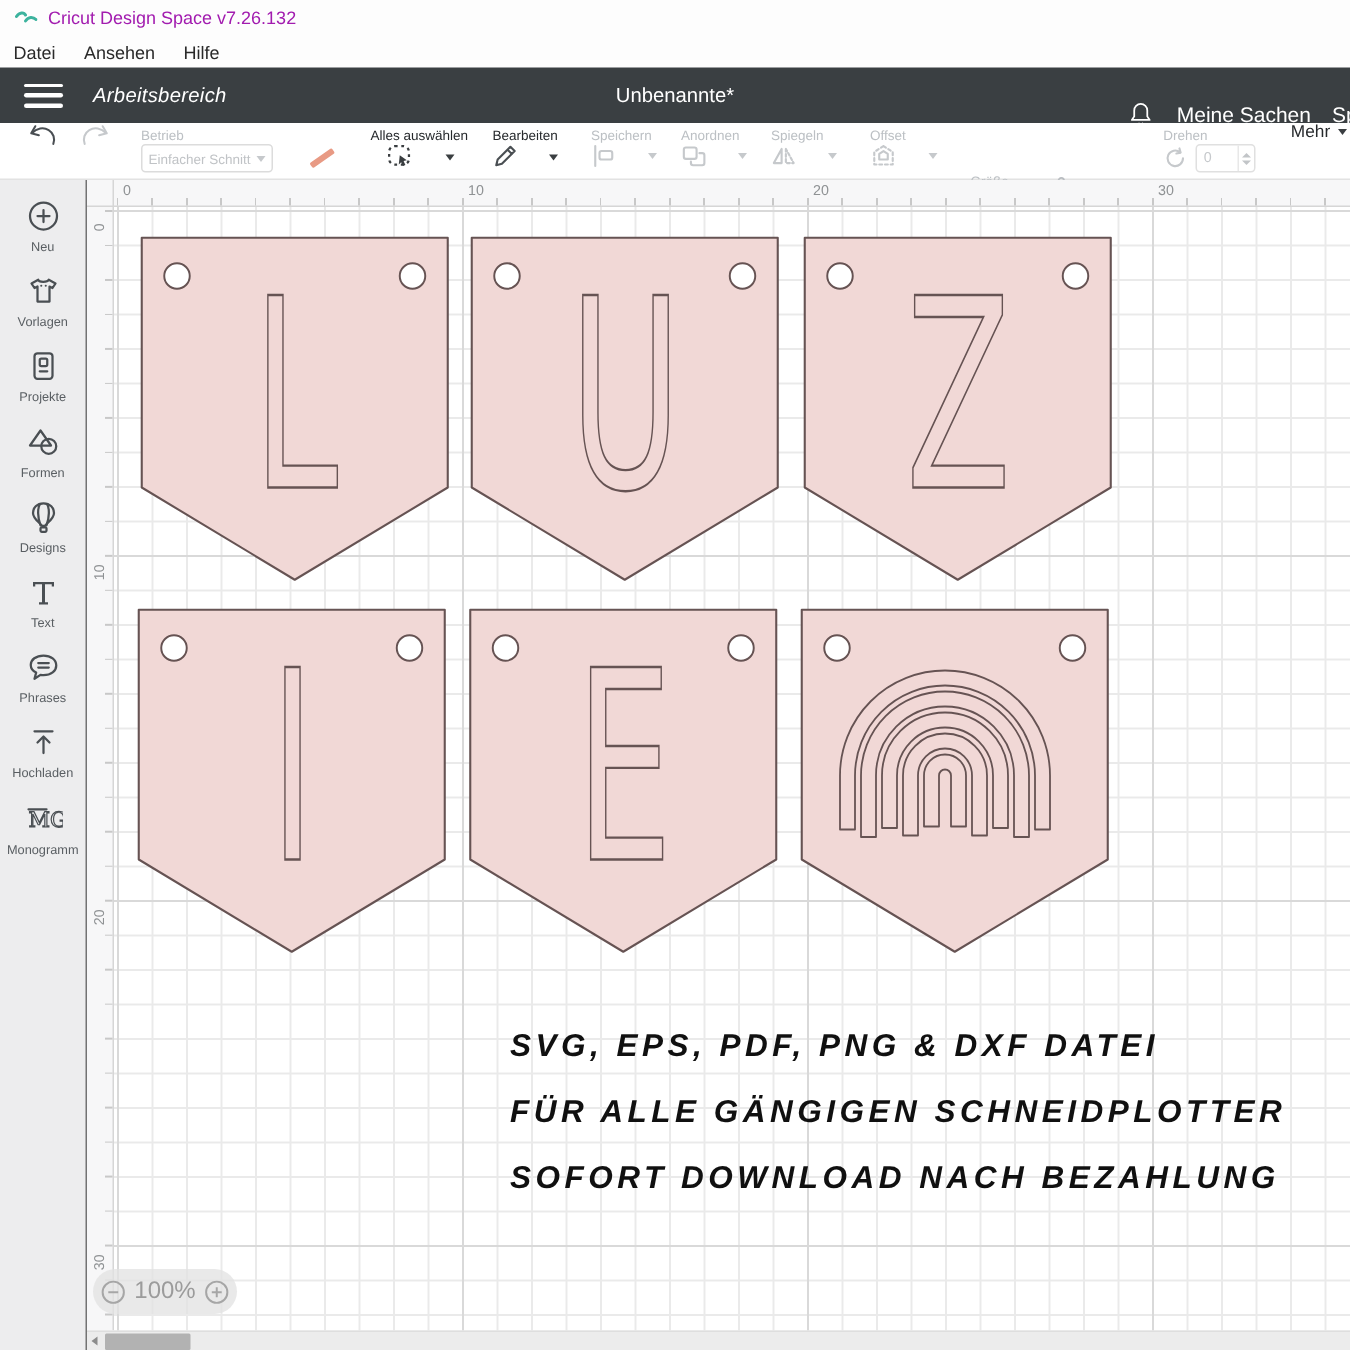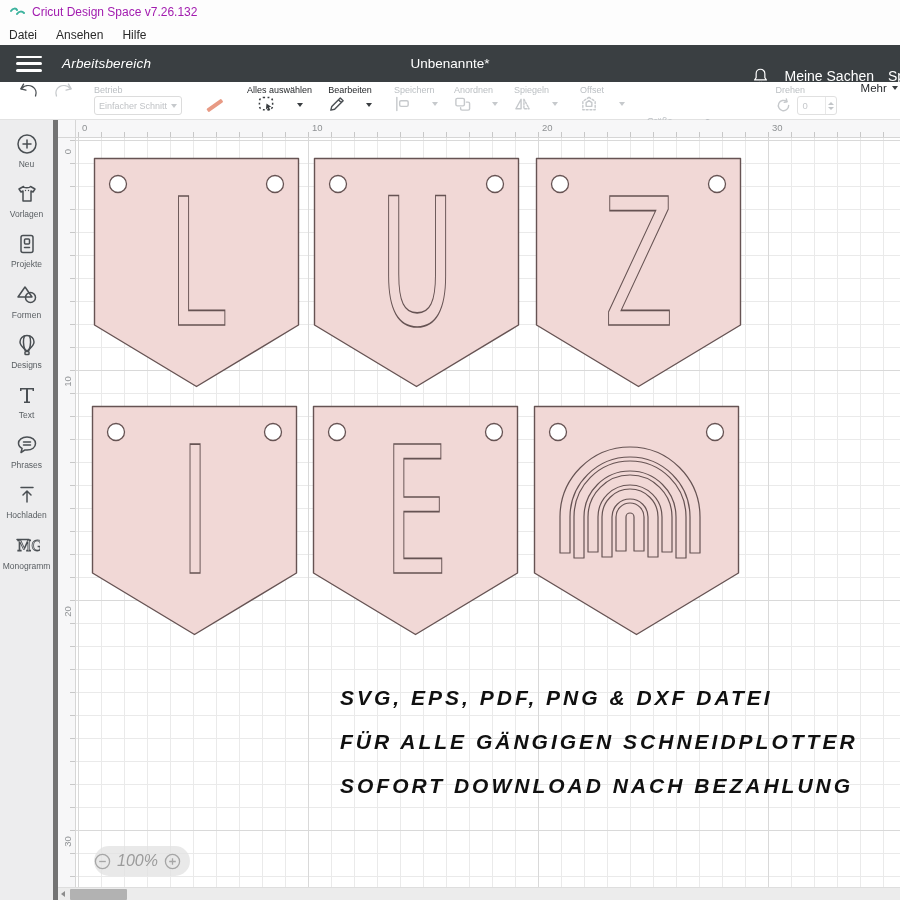--- a/index.html
+++ b/index.html
@@ -48,21 +48,21 @@
           border-left:1px solid #e8e8e8; height:100%; justify-content:center; }
   .spin b,.spin s { width:0; height:0; border-left:3px solid transparent; border-right:3px solid transparent; display:block; }
   .spin b { border-bottom:3.5px solid #c2c5c8; } .spin s { border-top:3.5px solid #c2c5c8; }
   .fieldlabel { font-size:9px; color:#c4c7ca; }
   .lockwrap { position:absolute; top:2px; left:50%; transform:translateX(2px); }
   .more-group { display:flex; align-items:center; gap:5px; padding:0 10px; font-size:11.5px;
                 color:#26292c; cursor:pointer; }
 
   
   .main { display:flex; height:780px; }
-  .sidebar { width:58px; background:#ededee; border-right:5px solid #737373;
+  .sidebar { width:58px; background:#ededee; border-right:1px solid #737373;
              display:flex; flex-direction:column; padding-top:5px; }
   .side-item { display:flex; flex-direction:column; align-items:center; gap:3px;
                padding:7px 1px 6px; cursor:pointer; }
   .side-item .lbl { font-size:8.5px; color:#595e62; text-align:center; line-height:1.2; }
   .side-item svg { display:block; }
 
   .canvas-wrap { flex:1; position:relative; background:#fff; }
   .canvas { position:absolute; inset:0 0 13px 0; overflow:hidden;
             background-color:#ffffff;
             background-image:
@@ -95,23 +95,23 @@
   .pennant svg { display:block; }
   .pletter { font-family:"DejaVu Sans", sans-serif; font-size:176px;
              fill:none; stroke:var(--pennant-stroke,#665353); stroke-width:1.6; }
 
   
   .promo { position:absolute; left:282px; top:556px; width:580px;
            font-family:"Liberation Sans", sans-serif; font-style:italic; font-weight:600;
            font-size:21px; letter-spacing:3px; color:#101010; line-height:44px; white-space:nowrap; }
 
   
-  .zoom-pill { position:absolute; left:36px; top:726px; width:96px; height:30px;
+  .zoom-pill { position:absolute; left:4px; top:726px; width:96px; height:30px;
                background:rgba(226,226,226,.75); border-radius:16px; display:flex;
-               align-items:center; gap:6px; z-index:7;font-style:italic; }
+               align-items:center; justify-content:center; gap:6px; z-index:7; }
   .zoom-pill .lvl { font-size:16px; color:#9b9b9b; }
 
   
   .hscroll { position:absolute; left:0; right:0; bottom:0; height:13px; background:#ececec;
              border-top:1px solid #dedede; z-index:8; }
   .hscroll .arr { position:absolute; left:3px; top:3px; width:0; height:0;
                   border-top:3.5px solid transparent; border-bottom:3.5px solid transparent;
                   border-right:4.5px solid #8c8c8c; }
   .hscroll .thumb { position:absolute; left:12px; top:1px; width:57px; height:11px;
                     background:#b2b2b2; border-radius:1px; cursor:grab; }

